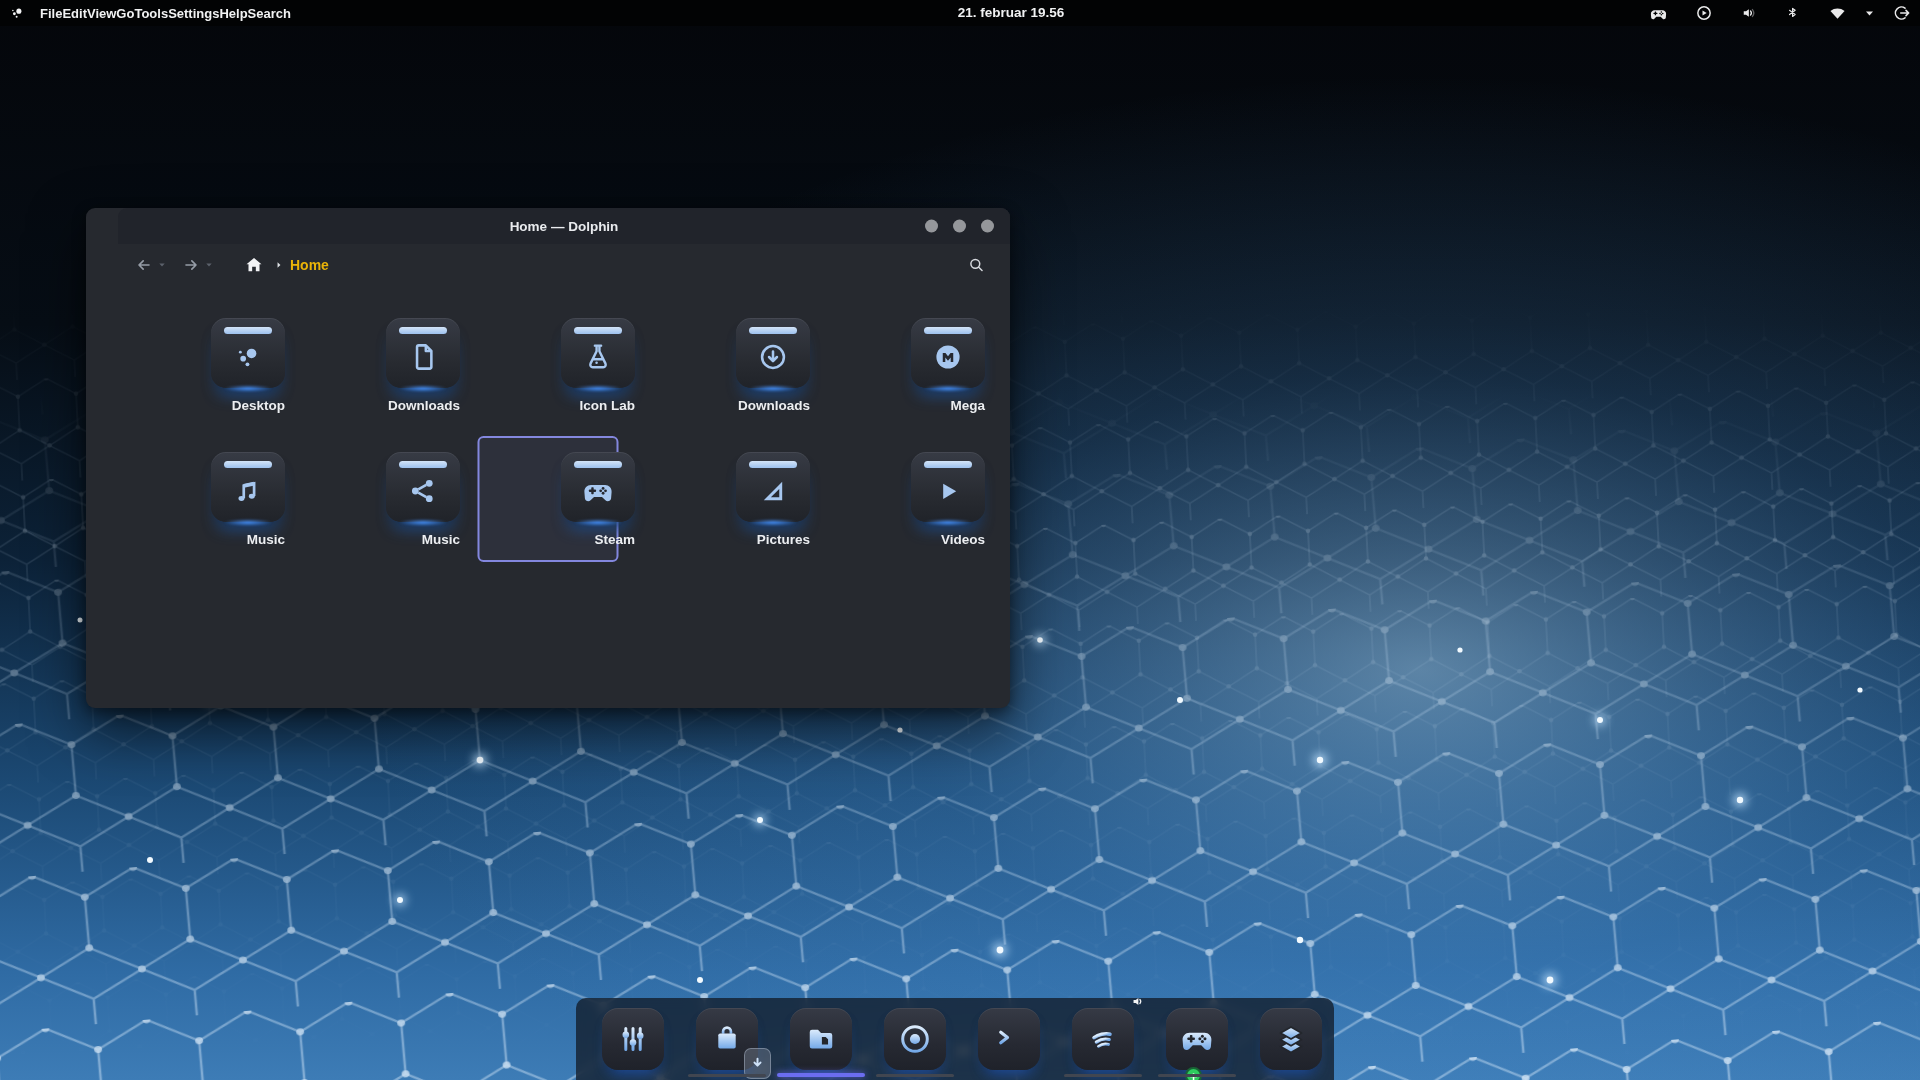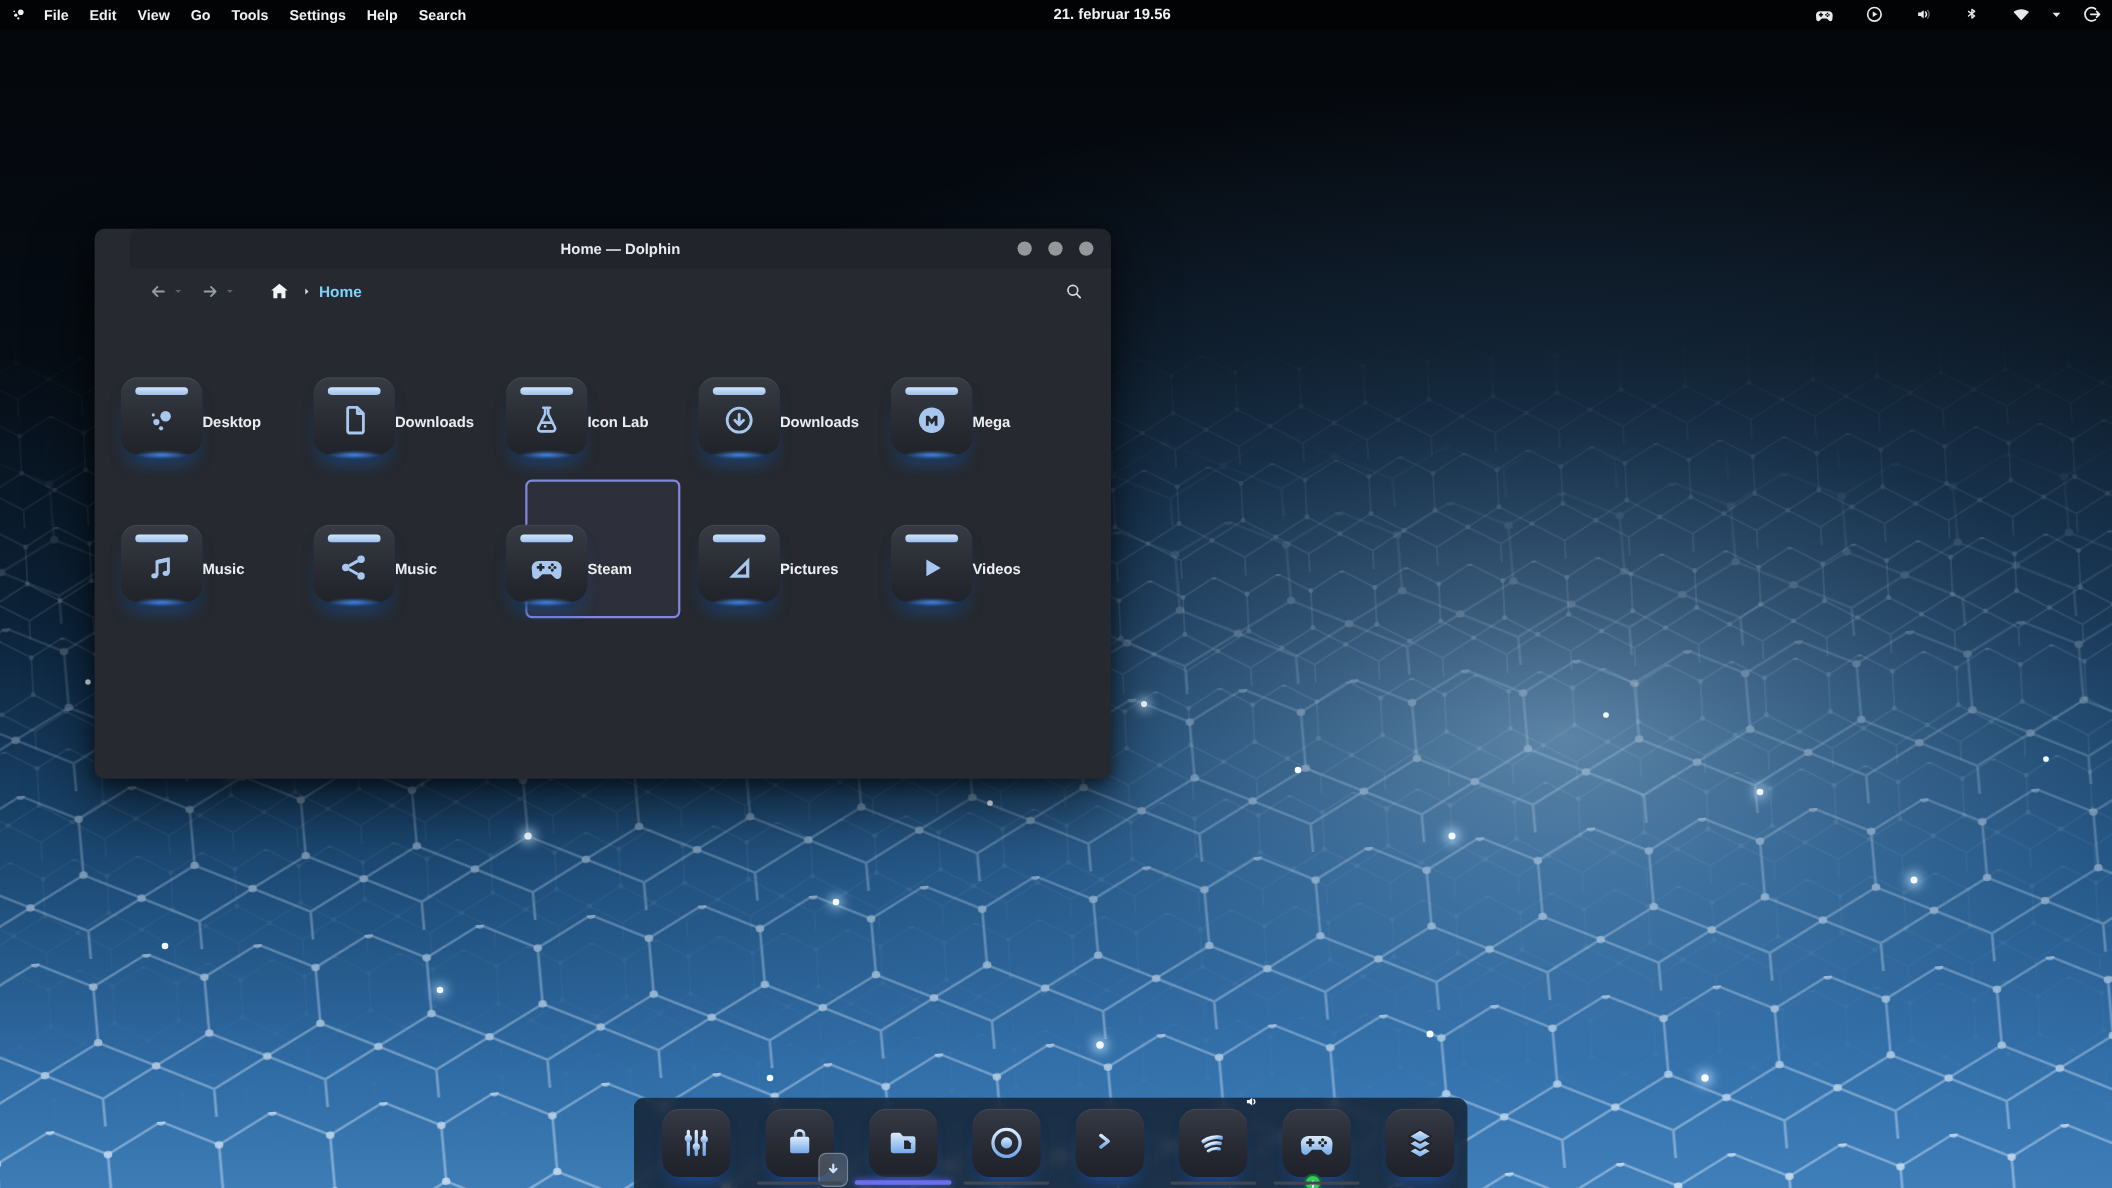--- a/index.html
+++ b/index.html
@@ -8,21 +8,21 @@
   .stage { position:relative; width:1920px; height:1080px; overflow:hidden; }
 
   
   .wall { position:absolute; inset:0; }
 
   
   .menubar { position:absolute; top:0; left:0; width:1920px; height:26px;
              background:#020304; display:flex; align-items:center; z-index:50;
              color:#f1f2f3; }
   .mb-logo { width:18px; height:18px; margin:0 14px 0 8px; }
-  .mb-menus { display:flex; gap:19px; font-size:13px; font-weight:700; }
+  .mb-menus { display:flex; font-size:13px; font-weight:700; }
   .mb-menu { cursor:default; }
   .mb-clock { position:absolute; left:1011px; top:0; height:26px; line-height:26px;
               transform:translateX(-50%); font-size:13.5px; font-weight:700; }
   .tray { position:absolute; right:8px; top:0; height:26px; display:flex;
           align-items:center; gap:0; }
   .tray svg { display:block; }
   .tray .ti { margin-left:27px; }
   .tray .ti-sm { margin-left:16px; }
 
   
@@ -32,27 +32,27 @@
   .titlebar { height:36px; background:#21242b; border-radius:9px 9px 0 0;
               display:flex; align-items:center; justify-content:center; position:relative; }
   .title { font-size:13.5px; font-weight:700; color:#e9ebee; }
   .winbtns { position:absolute; right:16px; top:50%; transform:translateY(-50%);
              display:flex; gap:15px; }
   .winbtn { width:13px; height:13px; border-radius:50%; background:#95979b; }
   .toolbar { height:42px; display:flex; align-items:center; padding:0 16px; position:relative; }
   .navbtn { display:flex; align-items:center; gap:3px; margin-right:14px; }
   .home-btn { margin:0 4px 0 16px; }
   .crumb-sep { margin:0 6px; }
-  .crumb { font-size:14px; font-weight:700; color:#7dd3fc; }
+  .crumb { font-size:14px; font-weight:700; color:#eab308; }
   .search-btn { position:absolute; right:24px; top:50%; transform:translateY(-50%); }
 
   
   .folder-grid { position:absolute; left:24px; top:96px;
                  display:grid; grid-template-columns:repeat(5,175px); grid-auto-rows:134px; }
-  .fitem { position:relative; display:flex; align-items:center;
+  .fitem { position:relative; display:flex; flex-direction:column; align-items:flex-end;
            padding-top:14px; cursor:default; }
   .fitem.selected::before { content:""; position:absolute; left:50%; top:-2px;
            transform:translateX(-50%); width:137px; height:122px;
            border:2px solid #8387de; border-radius:6px; background:rgba(135,140,230,.07); }
   .ficon { position:relative; width:74px; height:70px; border-radius:15px;
            background:linear-gradient(180deg,#373b45 0%,#282b31 62%,#202329 100%);
            box-shadow:0 10px 14px -6px rgba(0,0,0,.55),
                       0 13px 16px -8px rgba(47,125,230,.8),
                       inset 0 1px 0 rgba(255,255,255,.07); }
   .ficon::after { content:""; position:absolute; left:13px; right:13px; bottom:-4px;

